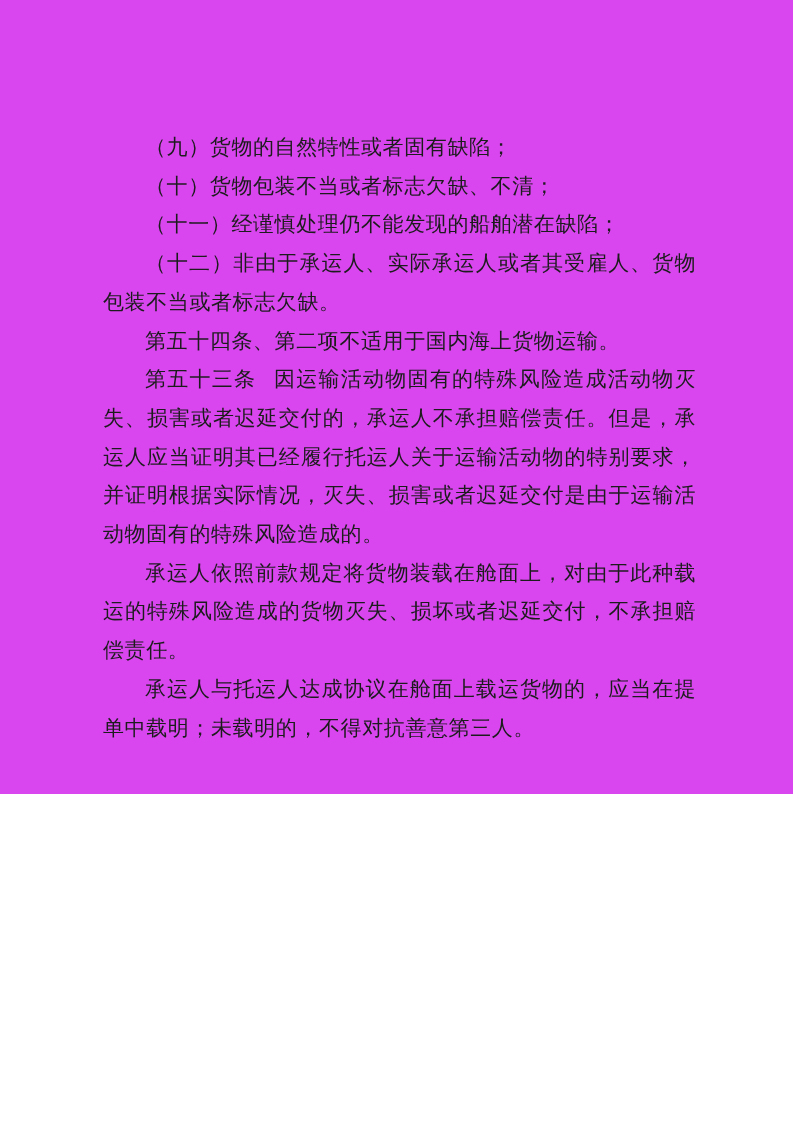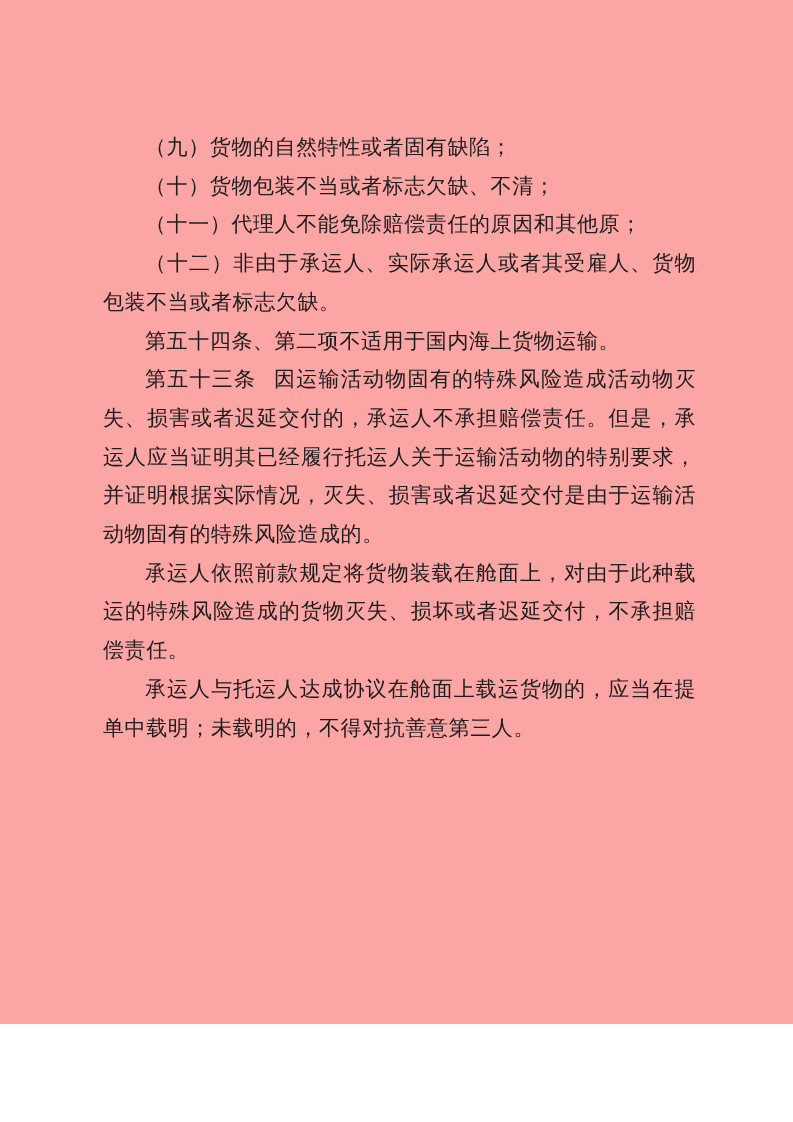--- a/index.html
+++ b/index.html
@@ -3,22 +3,22 @@
 <meta charset="utf-8">
 <style>
   html, body {
     margin: 0;
     padding: 0;
     background: #ffffff;
   }
   .page {
     position: relative;
     width: 793px;
-    height: 1024px;
-    background: #fca5a5;
+    height: 794px;
+    background: #d946ef;
     overflow: hidden;
     font-family: "Liberation Serif", "DejaVu Serif", serif;
     color: #1c1c1c;
   }
   .doc-body {
     position: absolute;
     left: 103px;
     top: 128px;
     width: 593px;
     font-size: 21px;
@@ -47,21 +47,21 @@
 </style>
 </head>
 <body>
 
 <div class="page">
   <div class="doc-body">
   <p><span>（九）货物的自然特性或者固有缺陷；</span></p>
 
   <p><span>（十）货物包装不当或者标志欠缺、不清；</span></p>
 
-  <p><span>（十一）代理人不能免除赔偿责任的原因和其他原；</span></p>
+  <p><span>（十一）经谨慎处理仍不能发现的船舶潜在缺陷；</span></p>
 
   <p><span>（十二）非由于承运人、实际承运人或者其受雇人、货物包装不当或者标志欠缺。</span></p>
 
   <p><span>第五十四条、第二项不适用于国内海上货物运输。</span></p>
 
 
   <p><span class="article-number">第五十三条</span><span>因运输活动物固有的特殊风险造成活动物灭失、损害或者迟延交付的，承运人不承担赔偿责任。但是，承运人应当证明其已经履行托运人关于运输活动物的特别要求，并证明根据实际情况，灭失、损害或者迟延交付是由于运输活动物固有的特殊风险造成的。</span></p>
 
 
   <p><span>承运人依照前款规定将货物装载在舱面上，对由于此种载运的特殊风险造成的货物灭失、损坏或者迟延交付，不承担赔偿责任。</span></p>

